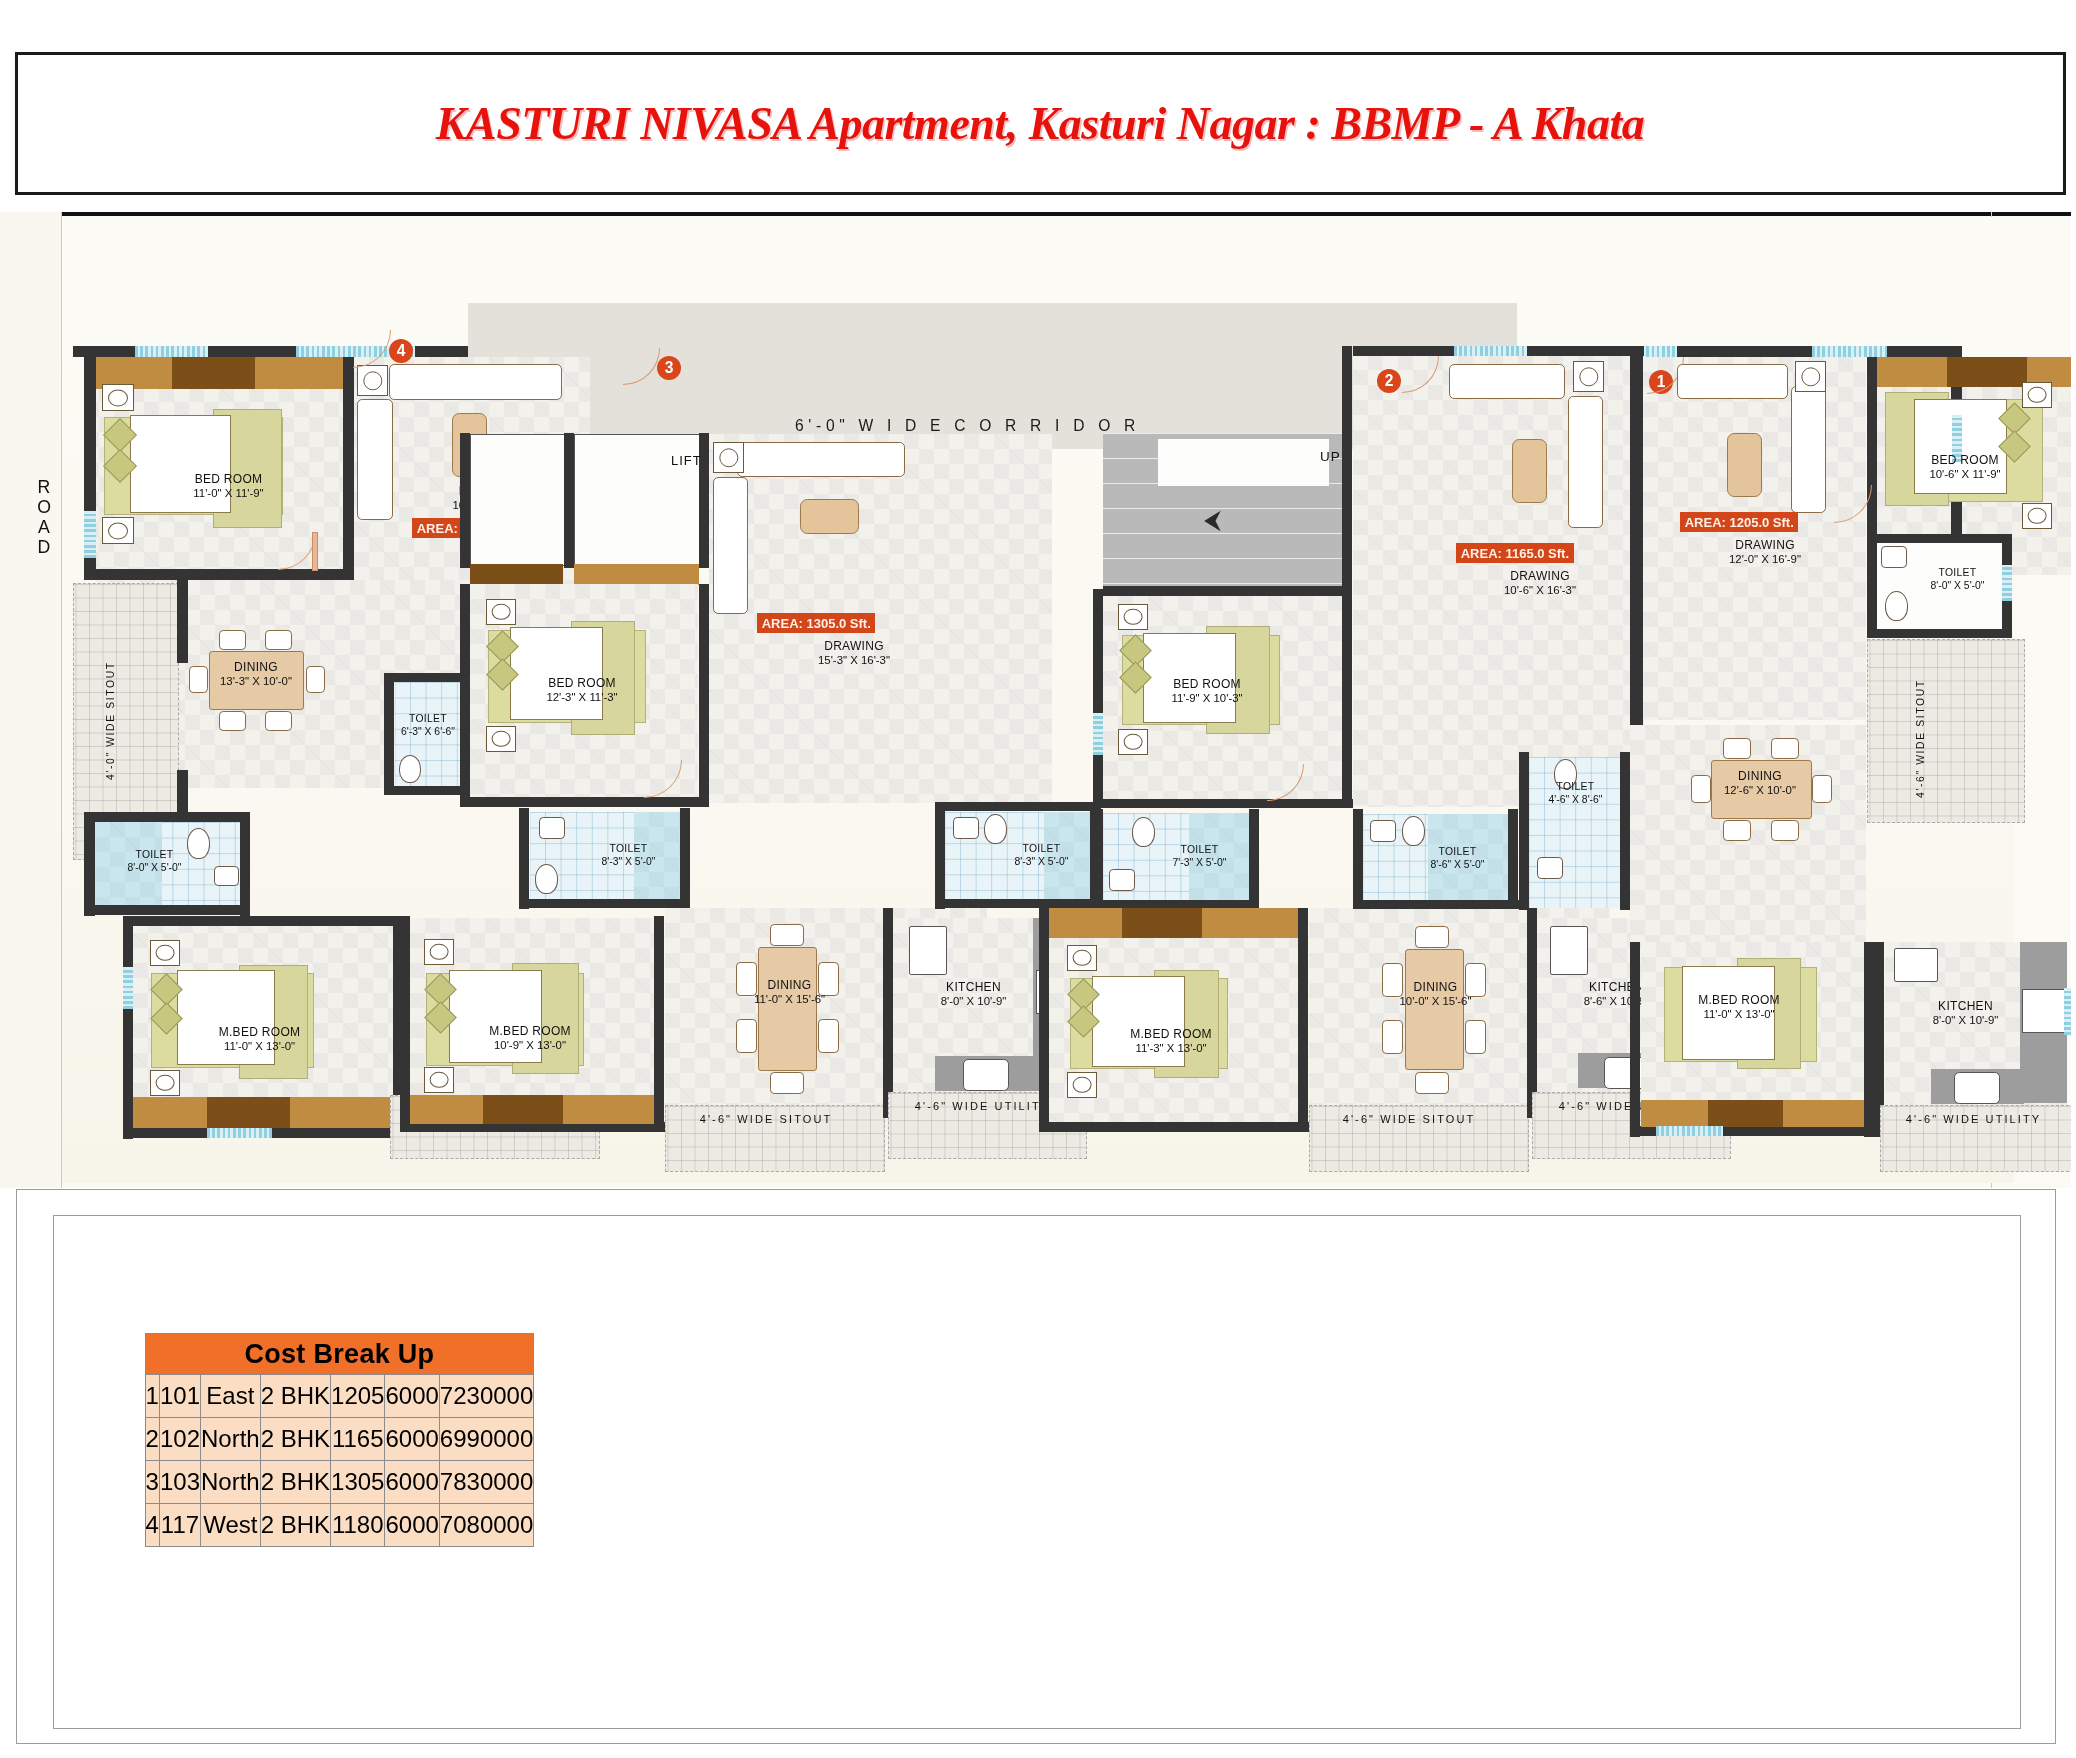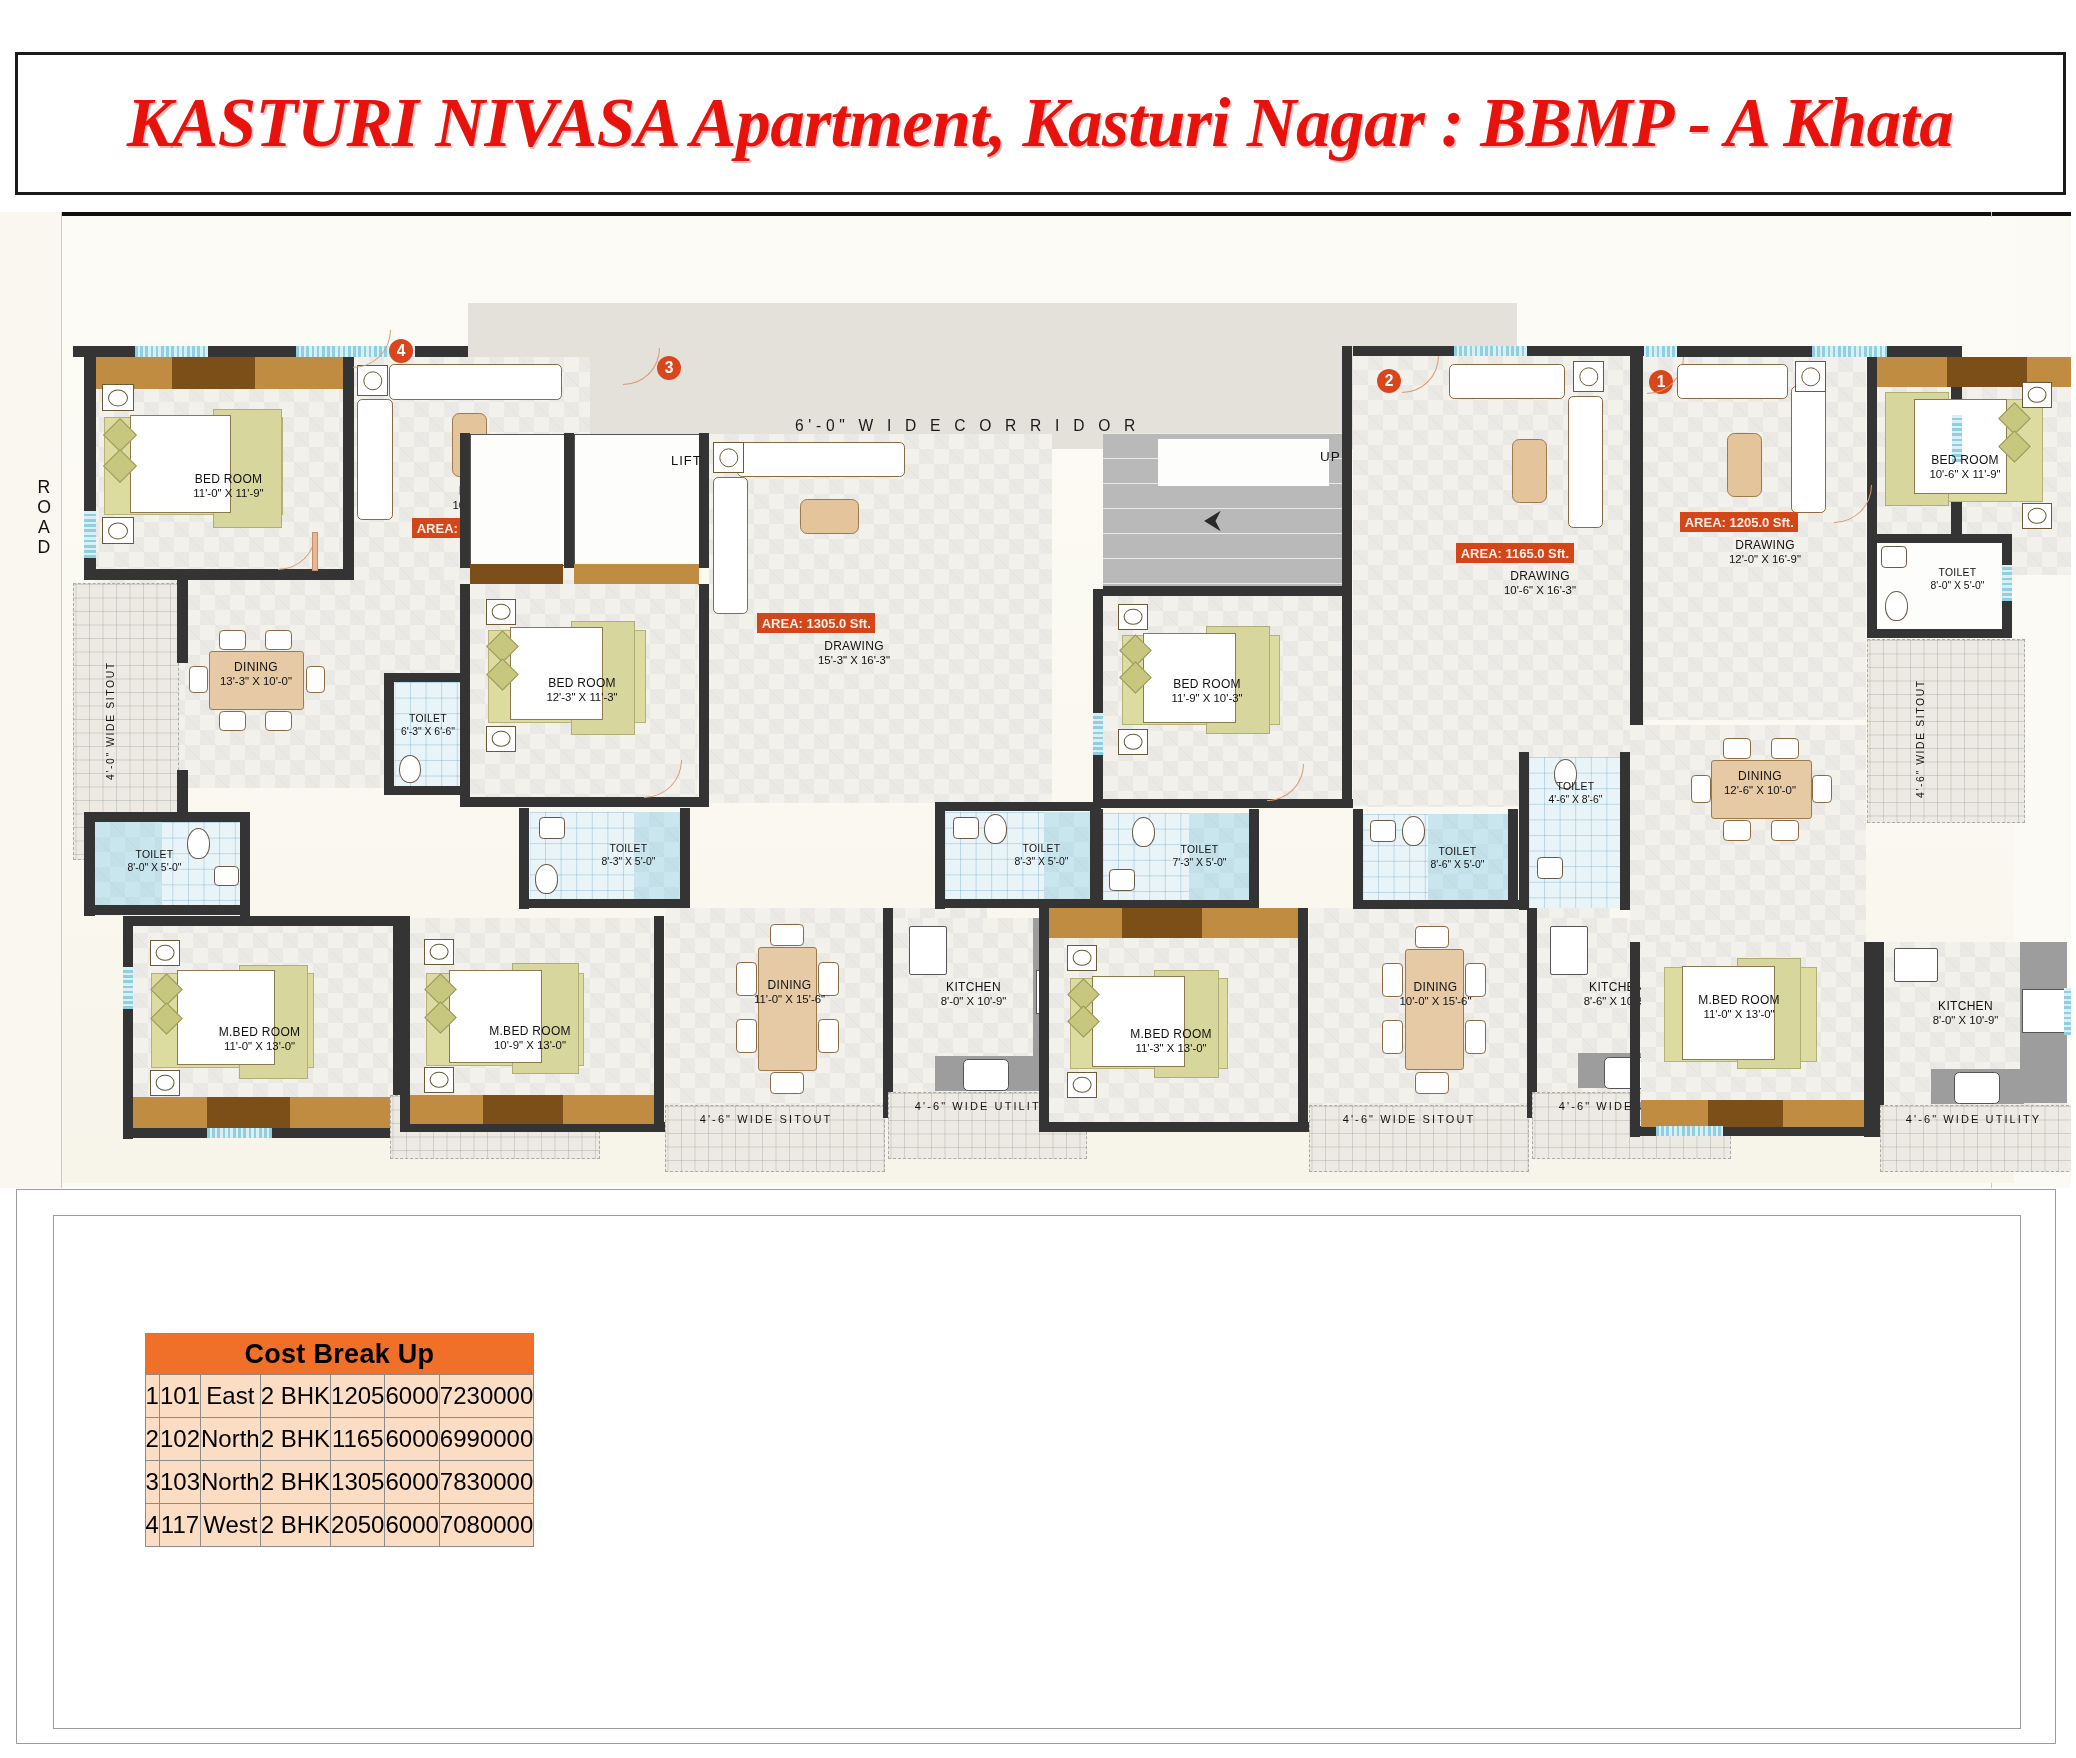--- a/index.html
+++ b/index.html
@@ -3,21 +3,21 @@
 <meta charset="utf-8">
 <style>
   html,body{margin:0;padding:0;background:#fff;}
   body{width:2077px;height:1759px;font-family:"Liberation Sans",sans-serif;position:relative;overflow:hidden;}
 
   
   #title-bar{position:absolute;left:14.5px;top:52px;width:2051px;height:143px;
     background:#fff;border:3.1px solid #1a1a1a;box-sizing:border-box;
     display:flex;align-items:center;justify-content:center;}
   #title-text{color:#e8120c;font-family:"Liberation Serif",serif;font-weight:bold;font-style:italic;
-    font-size:69px;letter-spacing:-0.5px;white-space:nowrap;
+    font-size:46px;letter-spacing:-0.5px;white-space:nowrap;
     text-shadow:1.6px 1.6px 0 rgba(200,0,0,.25);text-align:center;}
 
   
   #plan-area{position:absolute;left:0px;top:212px;width:2071px;height:976px;
     background:#fbfaf4;overflow:hidden;}
   #plan-paper{position:absolute;left:62px;top:5.2px;width:1952px;height:966px;
     background:linear-gradient(180deg,#fcfbf5 0%,#faf8f0 60%,#f7f4ea 100%);}
   .paper-edge{position:absolute;background:#efece0;}
   #paper-left-edge{left:0;top:0;width:62px;height:976px;background:#f9f7ef;}
   #paper-top-rule{position:absolute;left:61px;top:0;width:1px;height:976px;background:#cfcabb;}
@@ -682,21 +682,21 @@
           <td>2 BHK</td>
           <td>1305</td>
           <td>6000</td>
           <td>7830000</td>
         </tr>
         <tr>
           <td>4</td>
           <td>117</td>
           <td>West</td>
           <td>2 BHK</td>
-          <td>2050</td>
+          <td>1180</td>
           <td>6000</td>
           <td>7080000</td>
         </tr>
       </tbody>
     </table>
 
 
   </div>
 </div>
 

